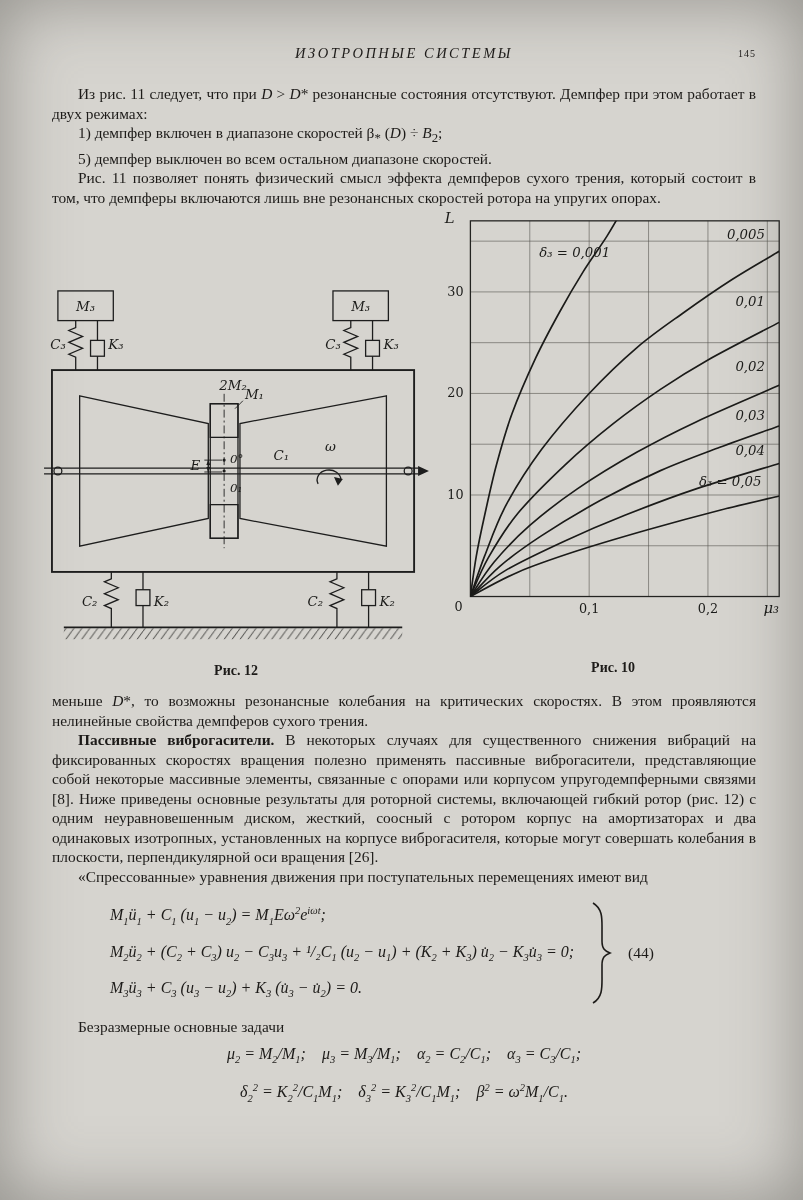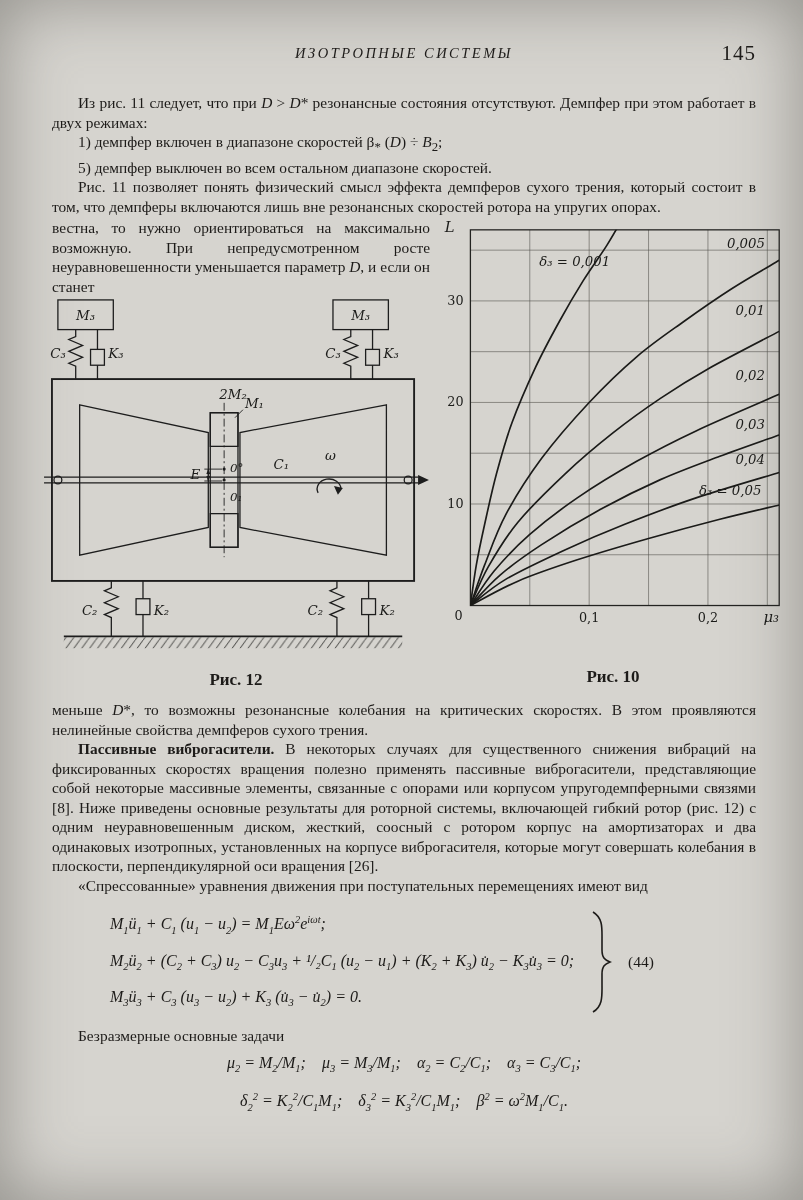--- a/index.html
+++ b/index.html
@@ -4,31 +4,31 @@
 <style>
   html,body{margin:0;padding:0;background:#c9c7c1;}
   .page{
     width:803px;height:1200px;position:relative;margin:0 auto;
     background:#d6d4cf;
     box-shadow:inset 0 0 70px rgba(80,78,72,.5);
     font-family:"Liberation Serif", serif;
     color:#1d1b19;overflow:hidden;
   }
   .content{position:absolute;left:52px;top:44px;width:704px;font-size:15.4px;line-height:19.5px;text-align:justify;}
-  .pagehead{position:relative;height:24px;margin-bottom:25px;font-size:14.5px;}
+  .pagehead{position:relative;height:24px;margin-bottom:16px;font-size:14.5px;}
   .running-title{display:block;text-align:center;font-style:italic;letter-spacing:2.5px;}
-  .page-number{position:absolute;right:0;top:0;font-size:21px;letter-spacing:1px;}
+  .page-number{position:absolute;right:0;top:0;font-size:10px;letter-spacing:1px;}
   p{margin:0;text-indent:26px;}
   p.cont{text-indent:0;}
   .figures{position:relative;height:478px;margin:2px 0 4px 0;}
   .narrow-col{width:378px;}
   .figbox{position:absolute;}
   .fig12{left:-12px;top:74px;width:392px;}
   .fig13{left:383px;top:-2px;width:356px;}
-  .figcaption{text-align:center;font-weight:bold;font-size:17px;margin-top:2px;}
+  .figcaption{text-align:center;font-weight:bold;font-size:14px;margin-top:2px;}
   .fig13 .figcaption{margin-top:26px;}
   svg{display:block;}
   
   .ln{fill:none;stroke:#1d1d1d;stroke-width:1.3;}
   .ln2{fill:none;stroke:#1d1d1d;stroke-width:1.9;}
   .thin{fill:none;stroke:#1d1d1d;stroke-width:0.9;}
   .filldark{fill:#1d1d1d;stroke:none;}
   .lbl{font:italic 13.5px "DejaVu Serif", serif;fill:#1b1b19;}
   .lbl-sm{font:italic 12px "DejaVu Serif", serif;fill:#1b1b19;}
   
@@ -59,23 +59,20 @@
       <span class="running-title">ИЗОТРОПНЫЕ СИСТЕМЫ</span>
       <span class="page-number">145</span>
     </div>
 
     <p>Из рис. 11 следует, что при <i>D</i> &gt; <i>D</i>* резонансные состояния отсутствуют. Демпфер при этом работает в двух режимах:</p>
     <p>1) демпфер включен в диапазоне скоростей β<sub>*</sub> (<i>D</i>) ÷ <i>B</i><sub>2</sub>;</p>
     <p>5) демпфер выключен во всем остальном диапазоне скоростей.</p>
     <p>Рис. 11 позволяет понять физический смысл эффекта демпферов сухого трения, который состоит в том, что демпферы включаются лишь вне резонансных скоростей ротора на упругих опорах.</p>
 
     <div class="figures">
-      <div class="narrow-col">
-        <p class="cont">вестна, то нужно ориентироваться на максимально возможную. При непредусмотренном росте неуравновешенности уменьшается параметр <i>D</i>, и если он станет</p>
-      </div>
 
       <div class="figbox fig12">
         <svg id="fig12-svg" viewBox="0 0 396 380" width="392" height="376">
           <defs>
             <pattern id="crosshatch" width="6" height="6" patternUnits="userSpaceOnUse">
               <path d="M0,6 L6,0 M0,0 L6,6" stroke="#2a2a28" stroke-width="0.7"></path>
             </pattern>
             <pattern id="groundhatch" width="8" height="11" patternUnits="userSpaceOnUse">
               <path d="M0,11 L8,0" stroke="#2a2a28" stroke-width="0.9"></path>
             </pattern>

